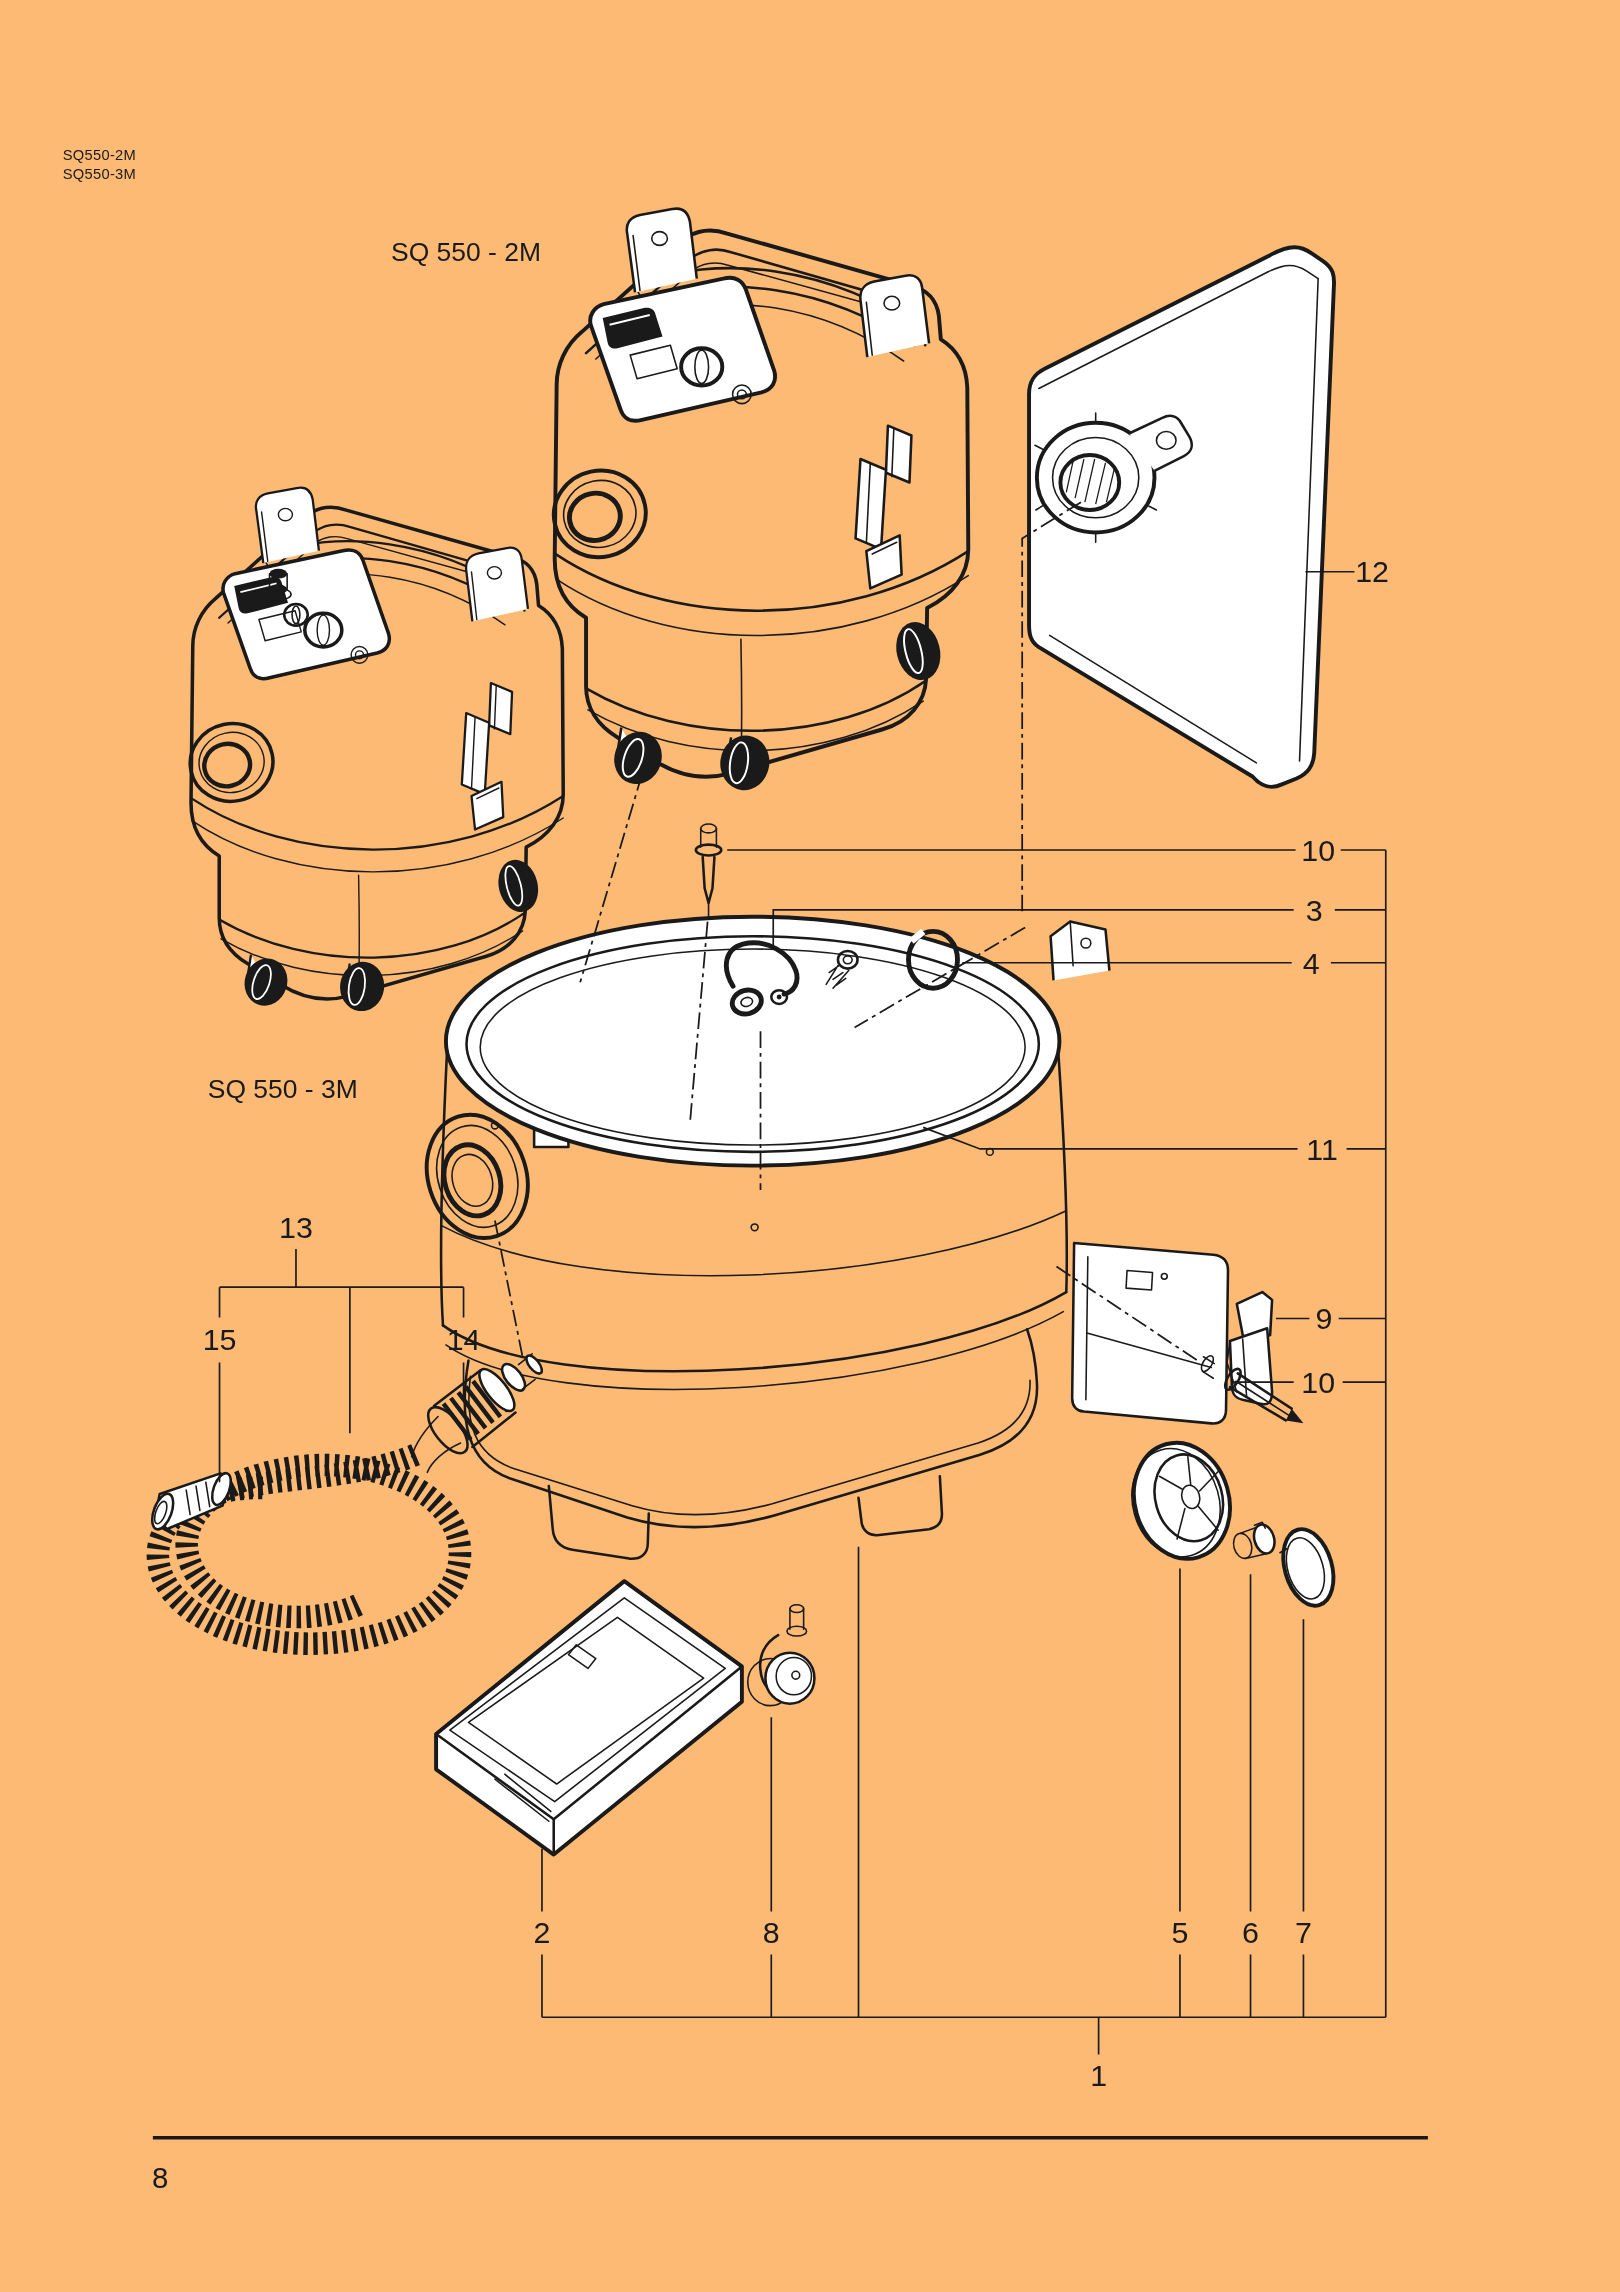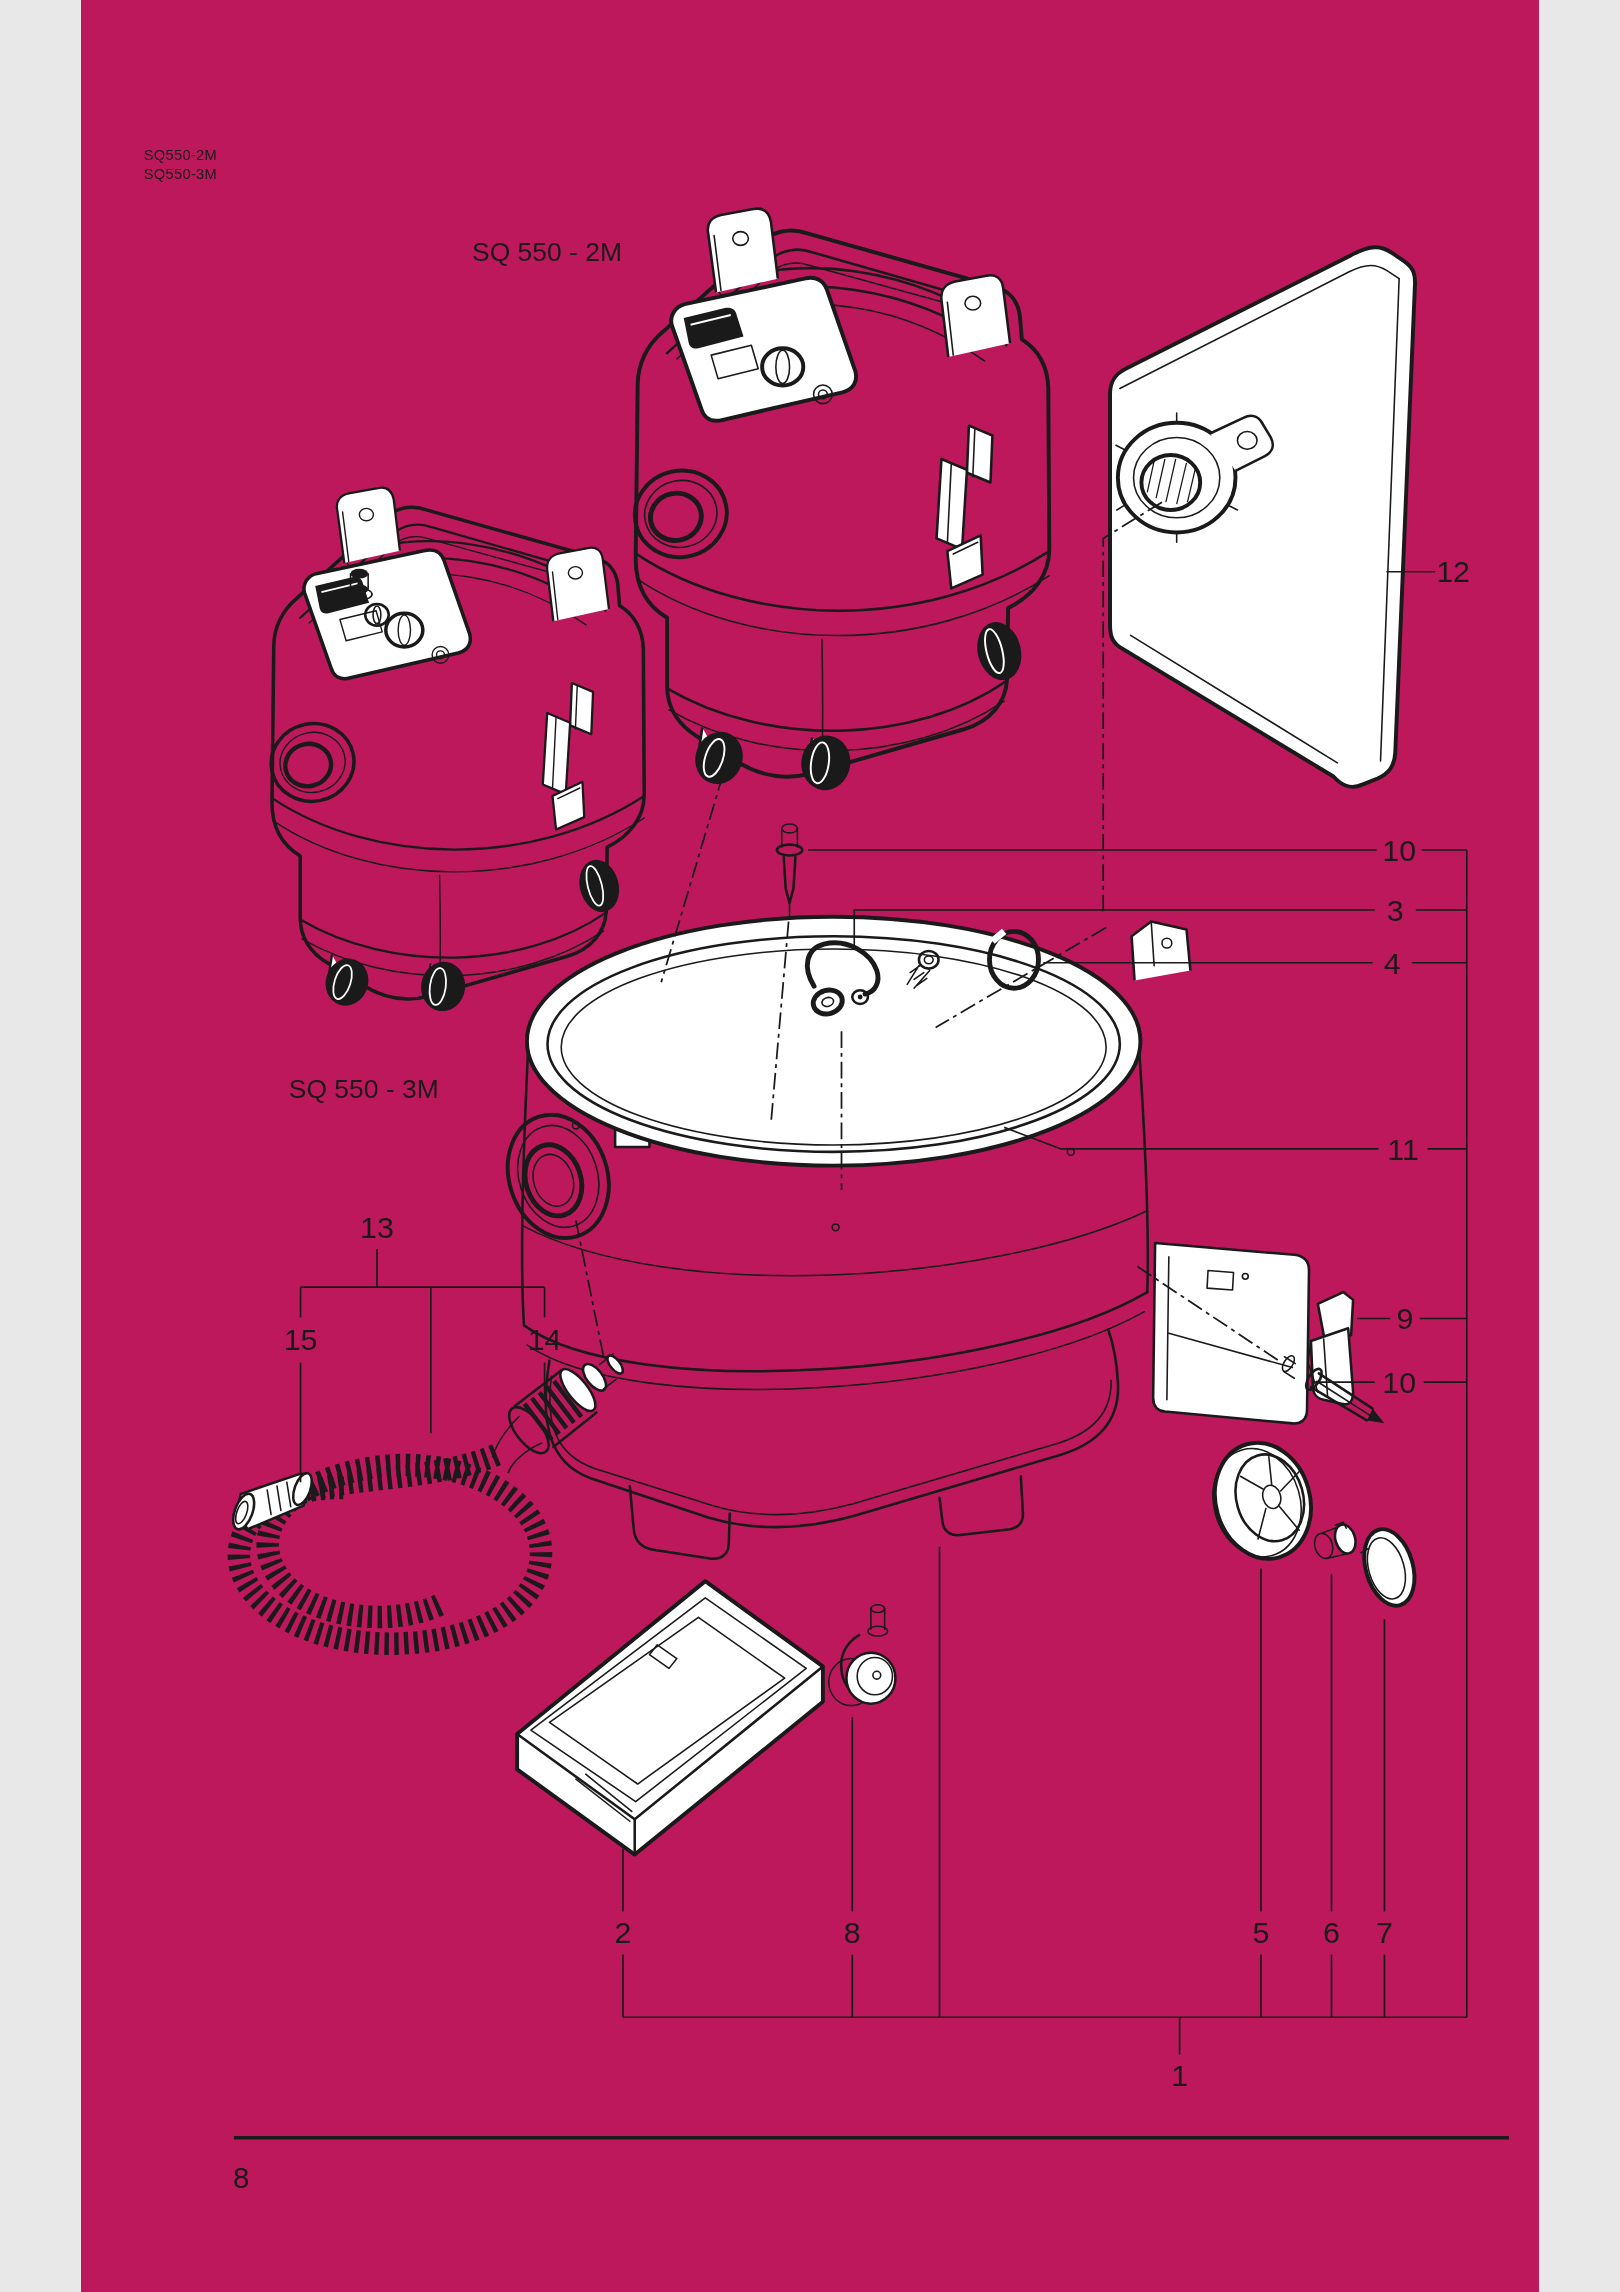--- a/index.html
+++ b/index.html
@@ -1,17 +1,17 @@
 <!DOCTYPE html>
 <html><head>
 <meta charset="utf-8">
 <style>
   html,body { margin:0; padding:0; background:#e8e8e8; }
   .page {
-    position:relative; width:1458px; height:2293px; background:#be185d;
+    position:relative; width:1620px; height:2293px; background:#fdba74;
     margin:0 auto; overflow:hidden;
     font-family:"Liberation Sans", sans-serif;
   }
   svg { position:absolute; left:0; top:0; }
   .ln   { fill:none; stroke:#1a1a1a; stroke-width:2.6; stroke-linecap:round; stroke-linejoin:round; }
   .ln-th{ fill:none; stroke:#1a1a1a; stroke-width:4;   stroke-linecap:round; stroke-linejoin:round; }
   .ln-hv{ fill:none; stroke:#1a1a1a; stroke-width:5;   stroke-linecap:round; stroke-linejoin:round; }
   .ln-f { fill:none; stroke:#1a1a1a; stroke-width:1.6; stroke-linecap:round; stroke-linejoin:round; }
   .wfill{ fill:#ffffff; stroke:#1a1a1a; stroke-width:2.6; stroke-linejoin:round; }
   .wfill-th{ fill:#ffffff; stroke:#1a1a1a; stroke-width:4; stroke-linejoin:round; }

